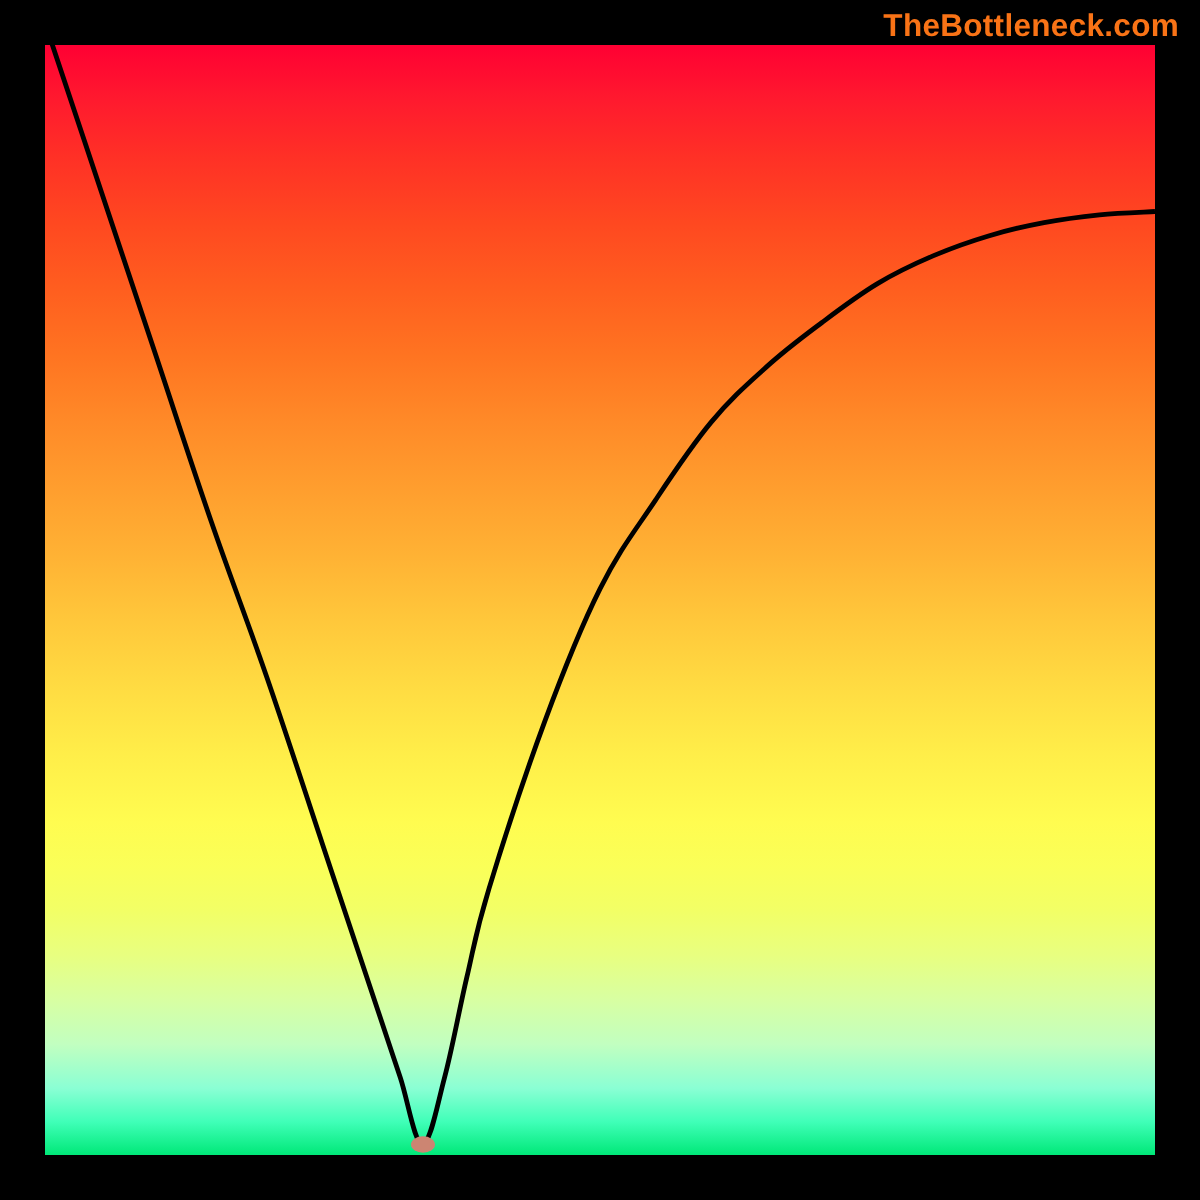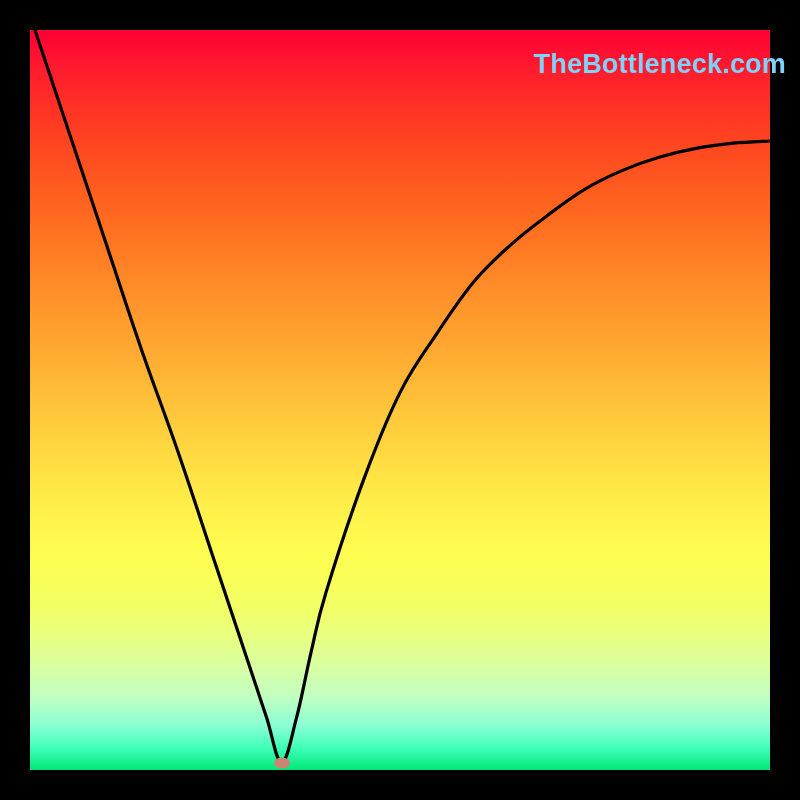--- a/index.html
+++ b/index.html
@@ -43,26 +43,25 @@
       #d8ffa2 86%,
       #c2ffc0 90%,
       #8affd4 94%,
       #40ffb8 97%,
       #00e878 100%);
   }
   .watermark {
     position: absolute;
     top: 6px;
     right: 14px;
-    font-size: 27px;
+    font-size: 21px;
     font-weight: 600;
-    color: #7dd3fc;
+    color: #f97316;
     letter-spacing: 0.2px;
     user-select: none;
-    margin-top: 43px;
   }
   .marker {
     position: absolute;
     width: 16px;
     height: 11px;
     border-radius: 50%;
     background: #cc8572;
     transform: translate(-50%, -50%);
   }
   svg.curve {

